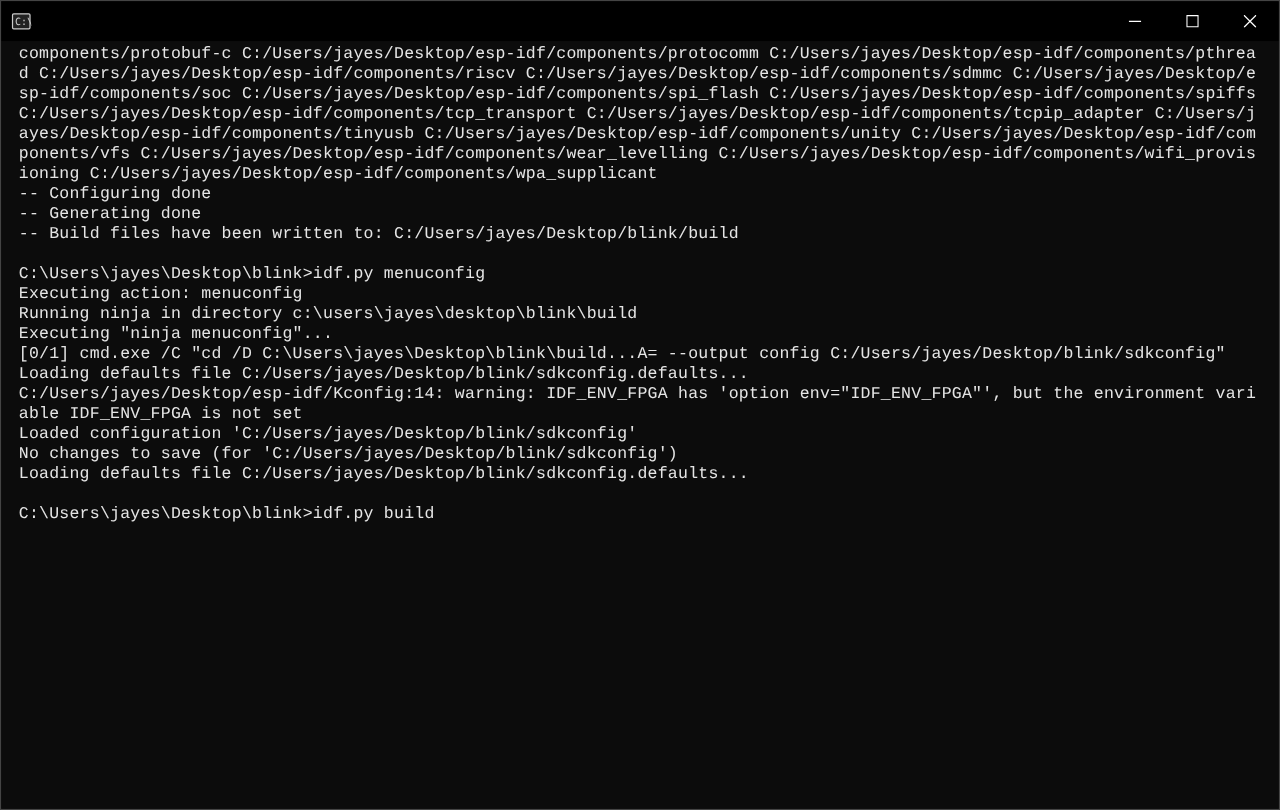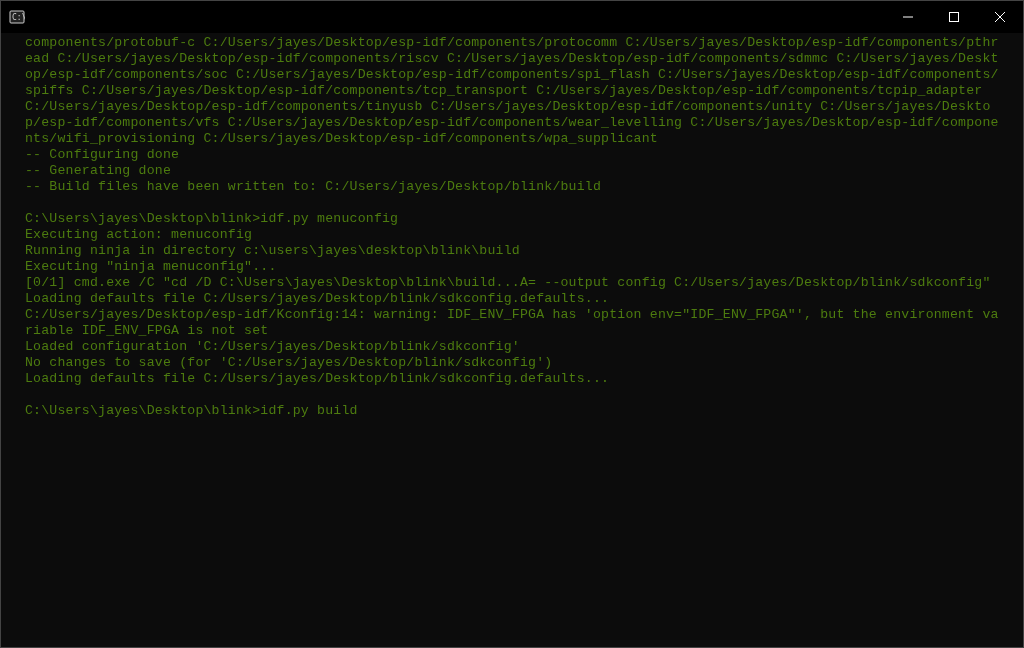--- a/index.html
+++ b/index.html
@@ -57,24 +57,24 @@
       height: 32px;
       display: flex;
       align-items: center;
       justify-content: center;
       color: #ffffff;
       cursor: pointer;
     }
     .terminal-content {
       flex: 1;
       background: #0c0c0c;
-      color: #4d7c0f;
+      color: #e5e5e5;
       font-size: 13.2px;
       line-height: 16px;
-      padding: 2px 24px;
+      padding: 2px 14px;
       white-space: pre-wrap;
       word-break: break-all;
       overflow-y: auto;
       letter-spacing: 0.2px;
     }
     .terminal-content::-webkit-scrollbar {
       width: 16px;
     }
     .terminal-content::-webkit-scrollbar-track {
       background: #0c0c0c;

